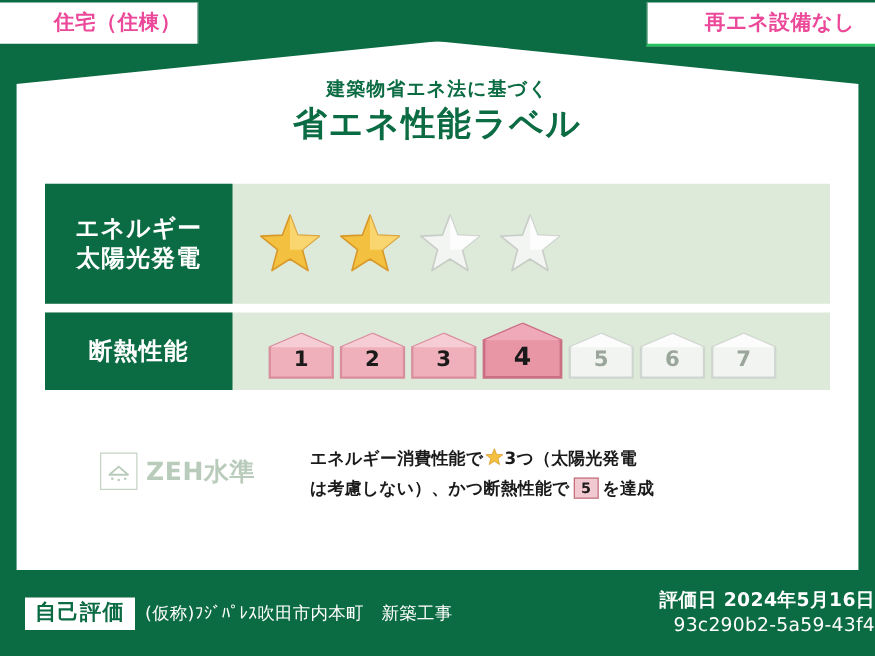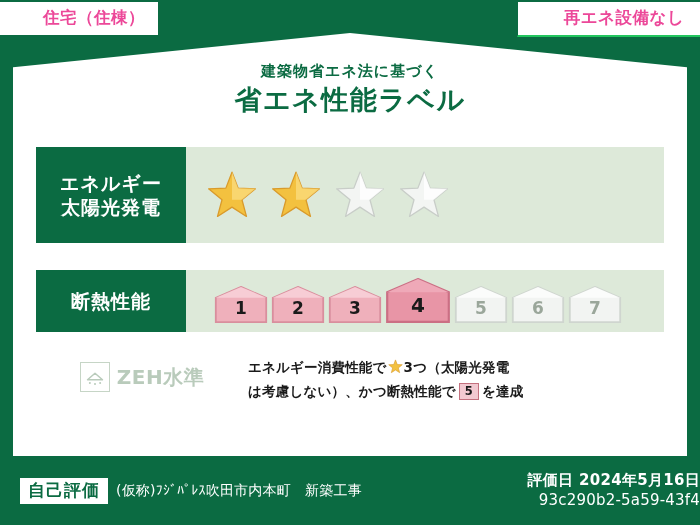--- a/index.html
+++ b/index.html
@@ -96,21 +96,21 @@
   .grade-row {
     position: absolute;
     left: 36px;
     width: 628px;
     background: #dde9d9;
     display: flex;
     align-items: stretch;
     z-index: 4;
   }
   #row-energy { top: 147px; height: 96px; }
-  #row-insulation { top: 270px; height: 62px; }
+  #row-insulation { top: 250px; height: 62px; }
 
   .row-label {
     background: #0b6b42;
     color: #ffffff;
     font-weight: bold;
     display: flex;
     flex-direction: column;
     align-items: center;
     justify-content: center;
     flex: 0 0 150px;

